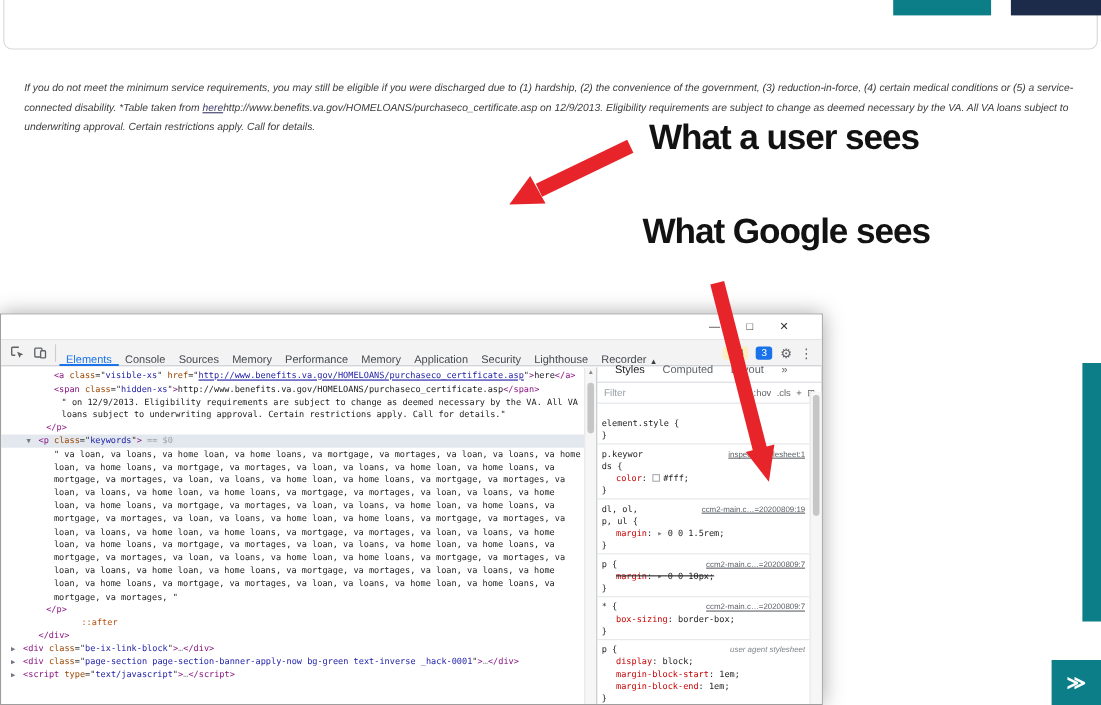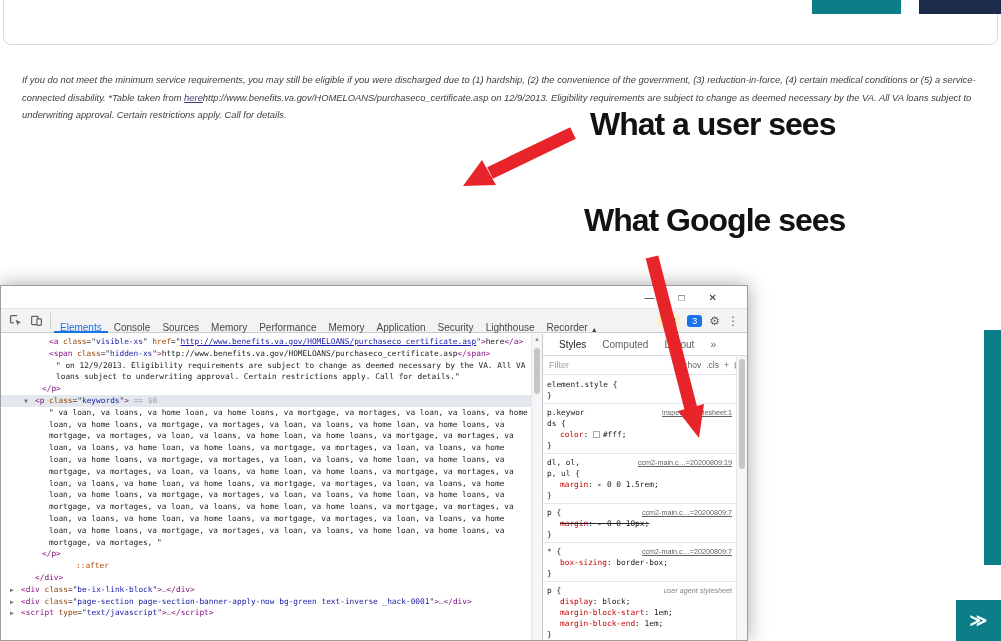--- a/index.html
+++ b/index.html
@@ -55,21 +55,21 @@
   .tk-tag{color:#881280}.tk-attr{color:#994500}.tk-val{color:#1a1aa6}
   .tk-vlink{color:#1a1aa6;text-decoration:underline}
   .tk-text{color:#202124}.tk-gray{color:#9aa0a6}.tk-pseudo{color:#b3500f}.tk-eq{color:#333}
   .el-scrollbar{position:absolute;right:0;top:0;bottom:0;width:11px;background:#f6f6f6;
                 border-left:1px solid #e8e8e8;font-size:6px;color:#888;text-align:center;
                 line-height:10px;font-family:"Liberation Sans",sans-serif}
   .el-scrollbar .thumb{position:absolute;left:2px;right:2px;background:#c6c6c6;border-radius:3px}
 
   
   .styles-panel{position:absolute;left:541px;top:0;right:0;bottom:0;border-left:1px solid #c3c6ca}
-  .styles-tabs{height:22px;display:flex;align-items:flex-end;font-size:10px;color:#5f6368;
+  .styles-tabs{height:14px;display:flex;align-items:flex-end;font-size:10px;color:#5f6368;
                border-bottom:1px solid #d7dade;padding-left:8px}
   .styles-tab{padding:0 8px;height:22px;display:flex;align-items:center;white-space:nowrap}
   .styles-tab.active{color:#202124}
   .filter-row{height:19px;display:flex;align-items:center;font-size:9px;color:#9aa0a6;
               border-bottom:1px solid #e0e3e7;padding:0 6px;gap:6px}
   .filter-toggles{margin-left:auto;display:flex;gap:5px;align-items:center;font-size:8.5px;color:#5f6368}
   .rules{position:absolute;top:42px;left:0;right:11px;bottom:0;overflow:hidden;
          font-family:"DejaVu Sans Mono",monospace;font-size:7.8px;line-height:11px;color:#202124}
   .rule{padding:3px 4px 2px 4px;border-bottom:1px solid #e4e6e9}
   .rule-line{white-space:pre-wrap;overflow:hidden}
@@ -96,21 +96,21 @@
 
 <div id="stage">
 
   <div class="card-top"></div>
   <div class="top-accent" style="left:812px;width:89px;background:var(--teal)"></div>
   <div class="top-accent" style="left:919px;width:82px;background:var(--navy)"></div>
 
   <p class="disclaimer"><span>If you do not meet the minimum service requirements, you may still be eligible if you were discharged due to (1) hardship, (2) the convenience of the government, (3) reduction-in-force, (4) certain medical conditions or (5) a service-connected disability. *Table taken from </span><a>here</a><span>http://www.benefits.va.gov/HOMELOANS/purchaseco_certificate.asp on 12/9/2013. Eligibility requirements are subject to change as deemed necessary by the VA. All VA loans subject to underwriting approval. Certain restrictions apply. Call for details.</span></p>
 
   <div class="big-label" style="left:590px;top:106px">What a user sees</div>
-  <div class="big-label" style="left:584px;top:202px">What Google sees</div>
+  <div class="big-label" style="left:584px;top:192px">What Google sees</div>
 
   <div class="devtools">
     <div class="dt-titlebar">
       <div class="dt-controls">
         <span>—</span>
         <span>□</span>
         <span>✕</span>
       </div>
     </div>
 
@@ -175,21 +175,21 @@
     <div class="dt-body">
       <div class="elements-panel">
         <div id="elemTree">
             <div class="code-line" style="padding-left: 48px;"><span class="tk-tag">&lt;a </span><span class="tk-attr">class</span><span class="tk-eq">="</span><span class="tk-val">visible-xs</span><span class="tk-eq">" </span><span class="tk-attr">href</span><span class="tk-eq">="</span><span class="tk-vlink">http://www.benefits.va.gov/HOMELOANS/purchaseco_certificate.asp</span><span class="tk-eq">"</span><span class="tk-tag">&gt;</span><span class="tk-text">here</span><span class="tk-tag">&lt;/a&gt;</span></div>
             <div class="code-line" style="padding-left: 48px;"><span class="tk-tag">&lt;span </span><span class="tk-attr">class</span><span class="tk-eq">="</span><span class="tk-val">hidden-xs</span><span class="tk-eq">"</span><span class="tk-tag">&gt;</span><span class="tk-text">http://www.benefits.va.gov/HOMELOANS/purchaseco_certificate.asp</span><span class="tk-tag">&lt;/span&gt;</span></div>
             <div class="code-line wrap" style="padding-left: 55px;"><span class="tk-text">" on 12/9/2013. Eligibility requirements are subject to change as deemed necessary by the VA. All VA loans subject to underwriting approval. Certain restrictions apply. Call for details."</span></div>
             <div class="code-line" style="padding-left: 41px;"><span class="tk-tag">&lt;/p&gt;</span></div>
             <div class="code-line selected" style="padding-left: 34px;"><span class="tw" style="left: 23px;">▼</span><span class="tk-tag">&lt;p </span><span class="tk-attr">class</span><span class="tk-eq">="</span><span class="tk-val">keywords</span><span class="tk-eq">"</span><span class="tk-tag">&gt;</span><span class="tk-gray"> == $0</span></div>
             <div class="code-line wrap" style="padding-left: 48px;"><span class="tk-text">" va loan, va loans, va home loan, va home loans, va mortgage, va mortages, va loan, va loans, va home loan, va home loans, va mortgage, va mortages, va loan, va loans, va home loan, va home loans, va mortgage, va mortages, va loan, va loans, va home loan, va home loans, va mortgage, va mortages, va loan, va loans, va home loan, va home loans, va mortgage, va mortages, va loan, va loans, va home loan, va home loans, va mortgage, va mortages, va loan, va loans, va home loan, va home loans, va mortgage, va mortages, va loan, va loans, va home loan, va home loans, va mortgage, va mortages, va loan, va loans, va home loan, va home loans, va mortgage, va mortages, va loan, va loans, va home loan, va home loans, va mortgage, va mortages, va loan, va loans, va home loan, va home loans, va mortgage, va mortages, va loan, va loans, va home loan, va home loans, va mortgage, va mortages, va loan, va loans, va home loan, va home loans, va mortgage, va mortages, va loan, va loans, va home loan, va home loans, va mortgage, va mortages, va loan, va loans, va home loan, va home loans, va mortgage, va mortages, "</span></div>
             <div class="code-line" style="padding-left: 41px;"><span class="tk-tag">&lt;/p&gt;</span></div>
-            <div class="code-line" style="padding-left: 75px;"><span class="tk-pseudo">::after</span></div>
+            <div class="code-line" style="padding-left: 60px; margin-left: 13px;"><span class="tk-pseudo">::after</span></div>
             <div class="code-line" style="padding-left: 34px;"><span class="tk-tag">&lt;/div&gt;</span></div>
             <div class="code-line" style="padding-left: 20px;"><span class="tw" style="left: 9px;">▶</span><span class="tk-tag">&lt;div </span><span class="tk-attr">class</span><span class="tk-eq">="</span><span class="tk-val">be-ix-link-block</span><span class="tk-eq">"</span><span class="tk-tag">&gt;</span><span class="tk-gray">…</span><span class="tk-tag">&lt;/div&gt;</span></div>
             <div class="code-line" style="padding-left: 20px;"><span class="tw" style="left: 9px;">▶</span><span class="tk-tag">&lt;div </span><span class="tk-attr">class</span><span class="tk-eq">="</span><span class="tk-val">page-section page-section-banner-apply-now bg-green text-inverse _hack-0001</span><span class="tk-eq">"</span><span class="tk-tag">&gt;</span><span class="tk-gray">…</span><span class="tk-tag">&lt;/div&gt;</span></div>
             <div class="code-line" style="padding-left: 20px;"><span class="tw" style="left: 9px;">▶</span><span class="tk-tag">&lt;script </span><span class="tk-attr">type</span><span class="tk-eq">="</span><span class="tk-val">text/javascript</span><span class="tk-eq">"</span><span class="tk-tag">&gt;</span><span class="tk-gray">…</span><span class="tk-tag">&lt;/script&gt;</span></div>
           </div>
         <div class="el-scrollbar"><span>▲</span><div class="thumb" style="top:14px;height:46px"></div></div>
       </div>
 
       <div class="styles-panel">
         <div class="styles-tabs" id="stylesTabs">

